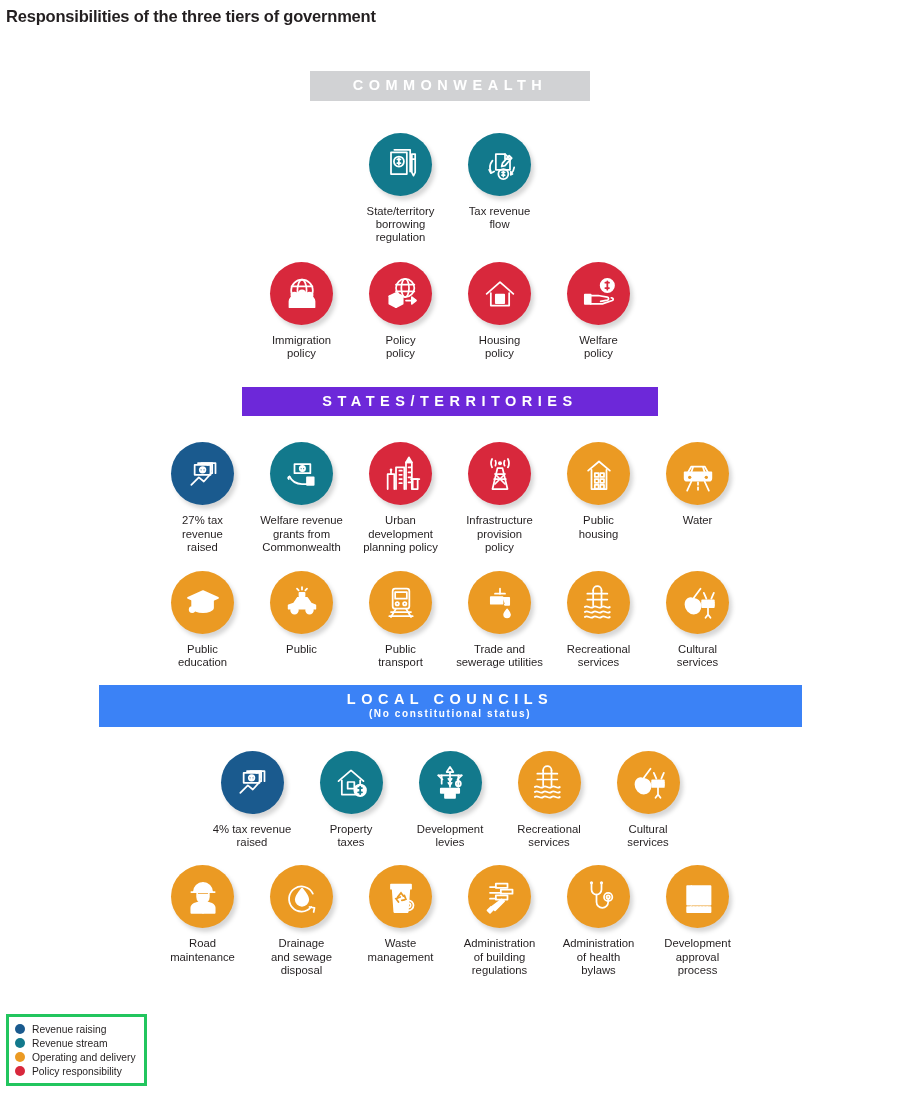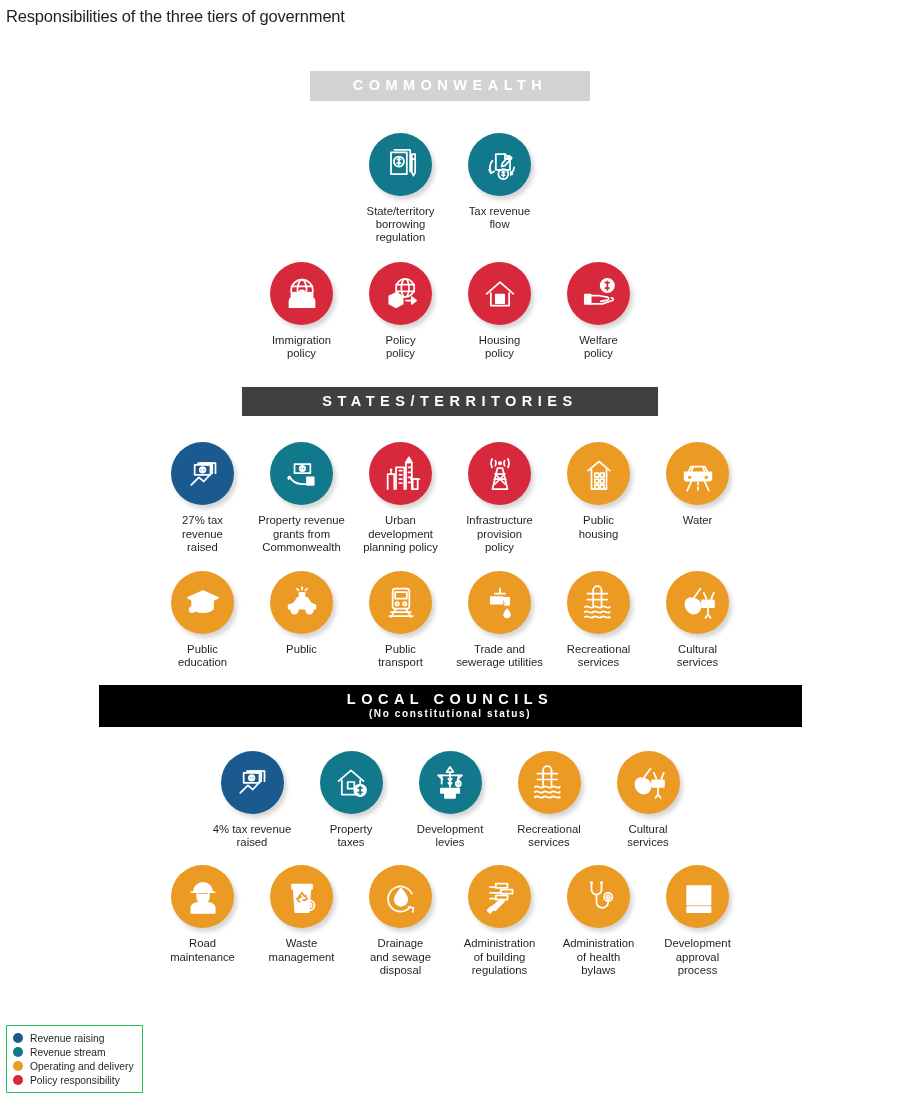--- a/index.html
+++ b/index.html
@@ -10,21 +10,21 @@
     background: #ffffff;
     font-family: "Liberation Sans", sans-serif;
     color: #231f20;
     position: relative;
     overflow: hidden;
   }
 
   
   .page-title {
     font-size: 16.5px;
-    font-weight: normal;
+    font-weight: bold;
     letter-spacing: -0.2px;
     color: #231f20;
     padding: 7px 0 0 6px;
     margin: 0;
   }
 
   
   .tier { width: 900px; }
 
   .tier-banner {
@@ -95,22 +95,22 @@
     text-align: center;
     color: #231f20;
     width: 104px;
     white-space: pre-line;
   }
 
   
   .legend {
     position: absolute;
     left: 6px;
-    bottom: 7px;
-    border: 1px solid #22c55e;
+    bottom: 14px;
+    border: 3px solid #22c55e;
     background: #ffffff;
     padding: 5px 8px 5px 6px;
   }
   .legend-row {
     display: flex;
     align-items: center;
     height: 14px;
   }
   .legend-dot {
     width: 10px; height: 10px;
@@ -255,21 +255,21 @@
               </span>
             </div>
           </div>
           <div class="cell-label">Welfare
 policy</div>
         </div>
       </div>
     </div>
     <div class="tier tier-2">
       <div class="banner-wrap">
-        <div class="tier-banner" style="width: 416px; background: #404040; color: rgb(255, 255, 255);">
+        <div class="tier-banner" style="width: 416px; background: #6d28d9; color: rgb(255, 255, 255);">
           <span class="banner-main">STATES/TERRITORIES</span>
         </div>
       </div>
       <div class="row row-1">
         <div class="cell">
           <div class="bubble-shadow">
             <div class="bubble" style="background: rgb(26, 90, 142);">
               <span>
                 <svg width="40" height="40" viewBox="0 0 48 48">
     <rect x="14" y="13" width="19" height="12" stroke="#fff" fill="none" stroke-width="2.1" stroke-linejoin="round" stroke-linecap="round"></rect>
@@ -295,21 +295,21 @@
     <rect x="15" y="12" width="19" height="11" stroke="#fff" fill="none" stroke-width="2.1" stroke-linejoin="round" stroke-linecap="round"></rect>
     <circle cx="24.5" cy="17.5" r="3.2" stroke="#fff" fill="none" stroke-width="2.1" stroke-linejoin="round" stroke-linecap="round"></circle>
     <path d="M23.2 15.6h2.6M23.2 19.4h2.6M24.5 14.4v6.2" stroke="#fff" fill="none" stroke-width="2.1" stroke-linejoin="round" stroke-linecap="round"></path>
     <path d="M9 27c3 6 9 9 15 9h6l6-4" stroke="#fff" fill="none" stroke-width="2.1" stroke-linejoin="round" stroke-linecap="round"></path>
     <path d="M30 28h8v9h-8z" fill="#fff" stroke="#fff" stroke-width="2.1" stroke-linejoin="round" stroke-linecap="round"></path>
     <path d="M9 27c-1.6 0-2.2 2-0.8 3" stroke="#fff" fill="none" stroke-width="2.1" stroke-linejoin="round" stroke-linecap="round"></path>
                 </svg>
               </span>
             </div>
           </div>
-          <div class="cell-label">Property revenue
+          <div class="cell-label">Welfare revenue
 grants from
 Commonwealth</div>
         </div>
         <div class="cell">
           <div class="bubble-shadow">
             <div class="bubble" style="background: rgb(216, 40, 60);">
               <span>
                 <svg width="40" height="40" viewBox="0 0 48 48">
     <path d="M8 42V24h8v18" stroke="#fff" fill="none" stroke-width="2.1" stroke-linejoin="round" stroke-linecap="round"></path>
     <path d="M12 20v4" stroke="#fff" fill="none" stroke-width="2.1" stroke-linejoin="round" stroke-linecap="round"></path>
@@ -492,21 +492,21 @@
               </span>
             </div>
           </div>
           <div class="cell-label">Cultural
 services</div>
         </div>
       </div>
     </div>
     <div class="tier tier-3">
       <div class="banner-wrap">
-        <div class="tier-banner" style="width: 703px; background: #000000; color: rgb(255, 255, 255);">
+        <div class="tier-banner" style="width: 703px; background: #3b82f6; color: rgb(255, 255, 255);">
           <span class="banner-main">LOCAL COUNCILS</span>
           <span class="banner-sub">(No constitutional status)</span>
         </div>
       </div>
       <div class="row row-1">
         <div class="cell">
           <div class="bubble-shadow">
             <div class="bubble" style="background: rgb(26, 90, 142);">
               <span>
                 <svg width="40" height="40" viewBox="0 0 48 48">
@@ -620,55 +620,55 @@
             </div>
           </div>
           <div class="cell-label">Road
 maintenance</div>
         </div>
         <div class="cell">
           <div class="bubble-shadow">
             <div class="bubble" style="background: rgb(235, 154, 35);">
               <span>
                 <svg width="40" height="40" viewBox="0 0 48 48">
+    <path d="M37 20a15 15 0 1 0-2 16" stroke="#fff" fill="none" stroke-width="2.1" stroke-linejoin="round" stroke-linecap="round"></path>
+    <path d="M33 36l6 1-1 5" stroke="#fff" fill="none" stroke-width="2.1" stroke-linejoin="round" stroke-linecap="round"></path>
+    <path d="M24 14c5 6 7.5 9.5 7.5 13a7.5 7.5 0 0 1-15 0c0-3.5 2.5-7 7.5-13z" fill="#fff" stroke="#fff" stroke-width="2.1" stroke-linejoin="round" stroke-linecap="round"></path>
+                </svg>
+              </span>
+            </div>
+          </div>
+          <div class="cell-label">Drainage
+and sewage
+disposal</div>
+        </div>
+        <div class="cell">
+          <div class="bubble-shadow">
+            <div class="bubble" style="background: rgb(235, 154, 35);">
+              <span>
+                <svg width="40" height="40" viewBox="0 0 48 48">
     <path d="M14 14h20l-2 28H16z" fill="#fff" stroke="#fff" stroke-width="2.1" stroke-linejoin="round" stroke-linecap="round"></path>
     <path d="M12 9h24v5H12z" fill="#fff" stroke="#fff" stroke-width="2.1" stroke-linejoin="round" stroke-linecap="round"></path>
     <path d="M20 24l4-5 3 4" stroke="#eb9a23" fill="none" stroke-width="2.1" stroke-linecap="round"></path>
     <path d="M28 22l2 5-5 1" stroke="#eb9a23" fill="none" stroke-width="2.1" stroke-linecap="round"></path>
     <path d="M21 30l-3-4 5-2" stroke="#eb9a23" fill="none" stroke-width="2.1" stroke-linecap="round"></path>
     <circle cx="33" cy="34" r="6" stroke="#fff" fill="none" stroke-width="2.1" stroke-linejoin="round" stroke-linecap="round"></circle>
     <circle cx="33" cy="34" r="2.6" stroke="#fff" fill="none" stroke-width="2.1" stroke-linejoin="round" stroke-linecap="round"></circle>
                 </svg>
               </span>
             </div>
           </div>
           <div class="cell-label">Waste
 management</div>
         </div>
         <div class="cell">
           <div class="bubble-shadow">
             <div class="bubble" style="background: rgb(235, 154, 35);">
               <span>
                 <svg width="40" height="40" viewBox="0 0 48 48">
-    <path d="M37 20a15 15 0 1 0-2 16" stroke="#fff" fill="none" stroke-width="2.1" stroke-linejoin="round" stroke-linecap="round"></path>
-    <path d="M33 36l6 1-1 5" stroke="#fff" fill="none" stroke-width="2.1" stroke-linejoin="round" stroke-linecap="round"></path>
-    <path d="M24 14c5 6 7.5 9.5 7.5 13a7.5 7.5 0 0 1-15 0c0-3.5 2.5-7 7.5-13z" fill="#fff" stroke="#fff" stroke-width="2.1" stroke-linejoin="round" stroke-linecap="round"></path>
-                </svg>
-              </span>
-            </div>
-          </div>
-          <div class="cell-label">Drainage
-and sewage
-disposal</div>
-        </div>
-        <div class="cell">
-          <div class="bubble-shadow">
-            <div class="bubble" style="background: rgb(235, 154, 35);">
-              <span>
-                <svg width="40" height="40" viewBox="0 0 48 48">
     <rect x="19" y="8" width="14" height="5" stroke="#fff" fill="none" stroke-width="2.1" stroke-linejoin="round" stroke-linecap="round"></rect>
     <rect x="25" y="15" width="14" height="5" stroke="#fff" fill="none" stroke-width="2.1" stroke-linejoin="round" stroke-linecap="round"></rect>
     <rect x="19" y="22" width="14" height="5" stroke="#fff" fill="none" stroke-width="2.1" stroke-linejoin="round" stroke-linecap="round"></rect>
     <path d="M12 12h7M12 19h13M12 26h7" stroke="#fff" fill="none" stroke-width="2.1" stroke-linejoin="round" stroke-linecap="round"></path>
     <path d="M26 27l-12 9 4 4 11-11z" fill="#fff" stroke="#fff" stroke-width="2.1" stroke-linejoin="round" stroke-linecap="round"></path>
     <path d="M13 36l-4 4 3 3 4-4z" fill="#fff" stroke="#fff" stroke-width="2.1" stroke-linejoin="round" stroke-linecap="round"></path>
                 </svg>
               </span>
             </div>
           </div>

